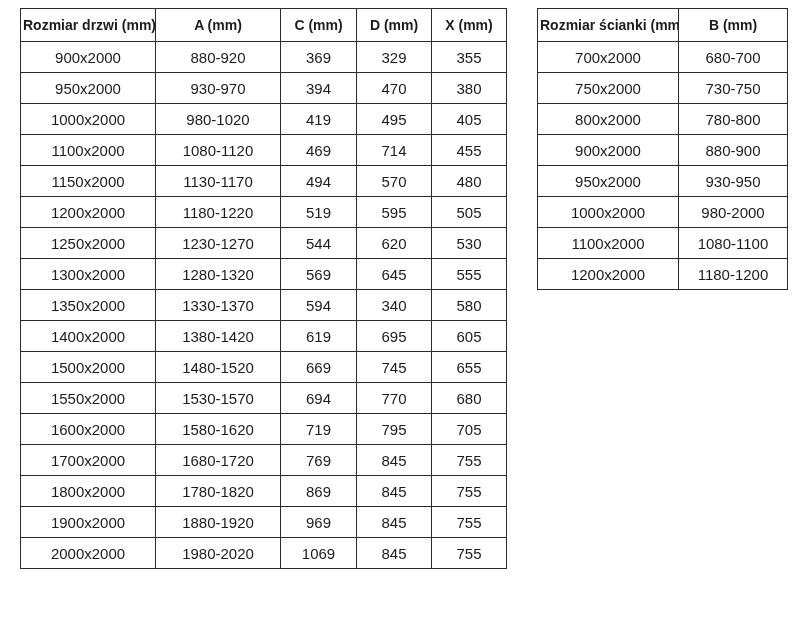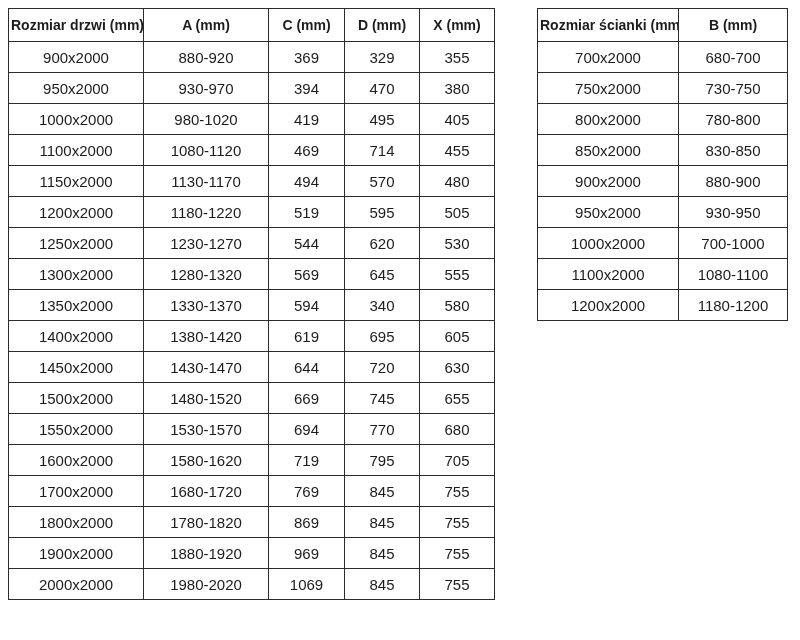--- a/index.html
+++ b/index.html
@@ -37,21 +37,21 @@
     font-size: 14px;
     font-weight: bold;
     height: 32px;
   }
   table.spec td {
     font-size: 15px;
     font-weight: normal;
     height: 30px;
   }
   #doors-table {
-    left: 8px;
+    left: 20px;
     top: 8px;
     width: 486px;
   }
   #walls-table {
     left: 537px;
     top: 8px;
     width: 250px;
   }
 </style>
 </head>
@@ -141,27 +141,20 @@
           <td>580</td>
         </tr>
         <tr>
           <td>1400x2000</td>
           <td>1380-1420</td>
           <td>619</td>
           <td>695</td>
           <td>605</td>
         </tr>
         <tr>
-          <td>1450x2000</td>
-          <td>1430-1470</td>
-          <td>644</td>
-          <td>720</td>
-          <td>630</td>
-        </tr>
-        <tr>
           <td>1500x2000</td>
           <td>1480-1520</td>
           <td>669</td>
           <td>745</td>
           <td>655</td>
         </tr>
         <tr>
           <td>1550x2000</td>
           <td>1530-1570</td>
           <td>694</td>
@@ -224,34 +217,30 @@
         </tr>
         <tr>
           <td>750x2000</td>
           <td>730-750</td>
         </tr>
         <tr>
           <td>800x2000</td>
           <td>780-800</td>
         </tr>
         <tr>
-          <td>850x2000</td>
-          <td>830-850</td>
-        </tr>
-        <tr>
           <td>900x2000</td>
           <td>880-900</td>
         </tr>
         <tr>
           <td>950x2000</td>
           <td>930-950</td>
         </tr>
         <tr>
           <td>1000x2000</td>
-          <td>700-1000</td>
+          <td>980-2000</td>
         </tr>
         <tr>
           <td>1100x2000</td>
           <td>1080-1100</td>
         </tr>
         <tr>
           <td>1200x2000</td>
           <td>1180-1200</td>
         </tr>
       </tbody>

